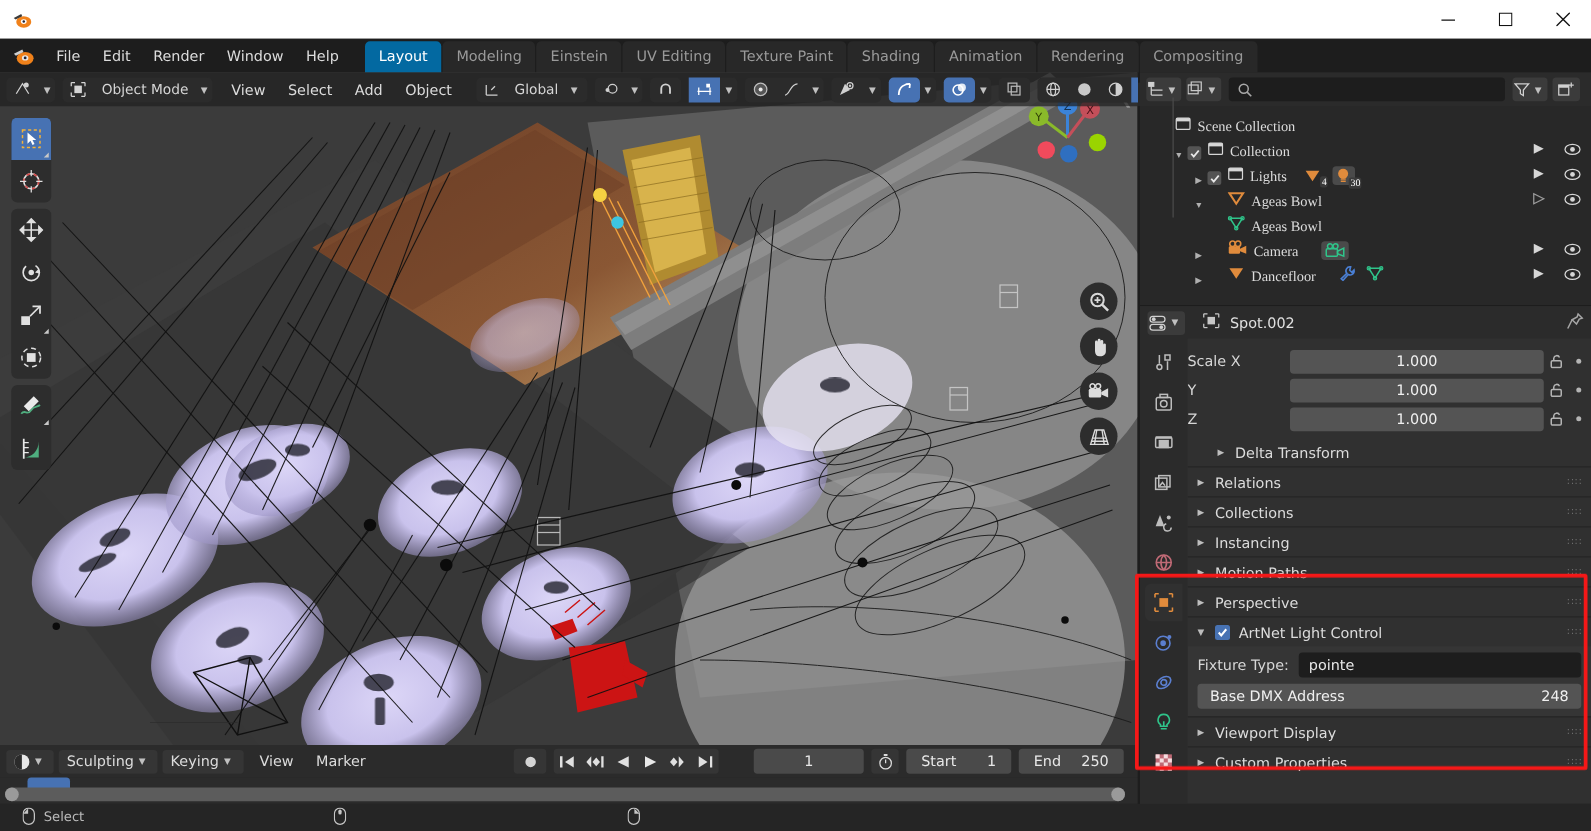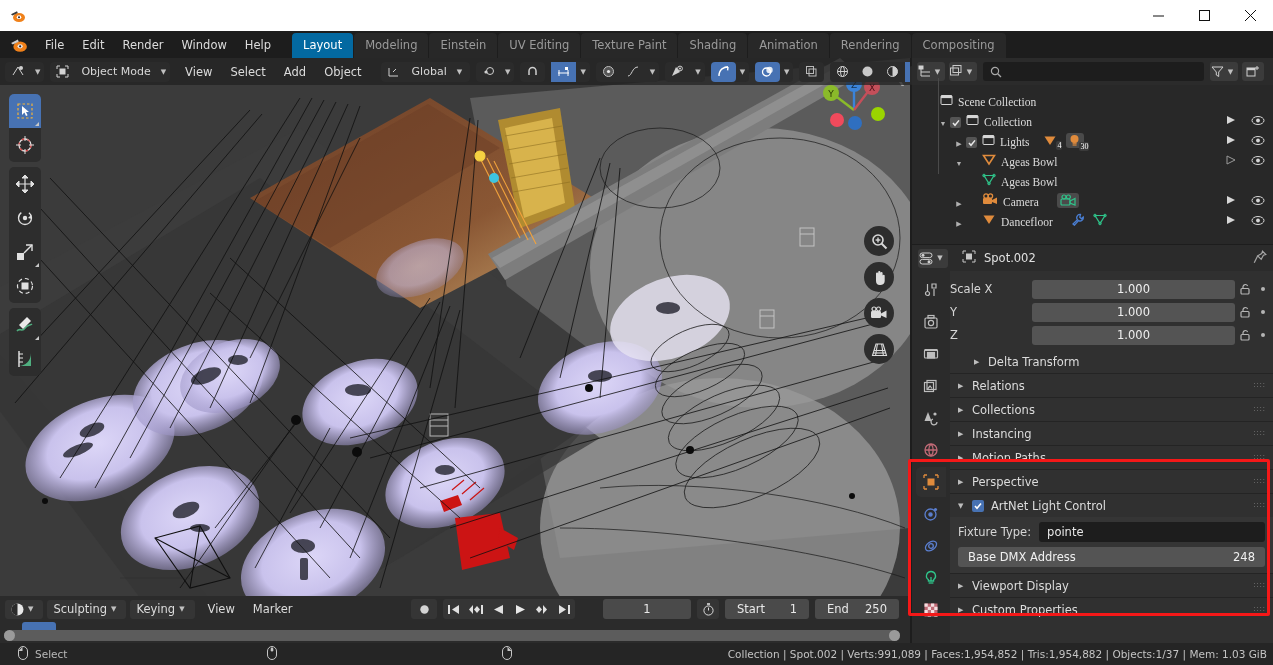--- a/index.html
+++ b/index.html
@@ -1233,14 +1233,13 @@
   </span>
   <span class="sb-item" style="margin-left:218px">
     <span class="mouse">
       <svg width="10" height="14" viewBox="0 0 10 14" fill="none" stroke="#c6c6c6" stroke-width="1">
           <rect x="0.5" y="0.5" width="9" height="13" rx="4.5"></rect>
           <path d="M9.5 5 h-4 V0.7" fill="#c6c6c6" stroke="none"></path>
         </svg>
     </span>
     <span></span>
   </span>
-  <span id="sb-right">Collection | Spot.002 | Verts:991,089 | Faces:1,954,852 | Tris:1,954,882 | Objects:1/37 | Mem: 1.03 GiB</span>
 </div>
 
 </body></html>

